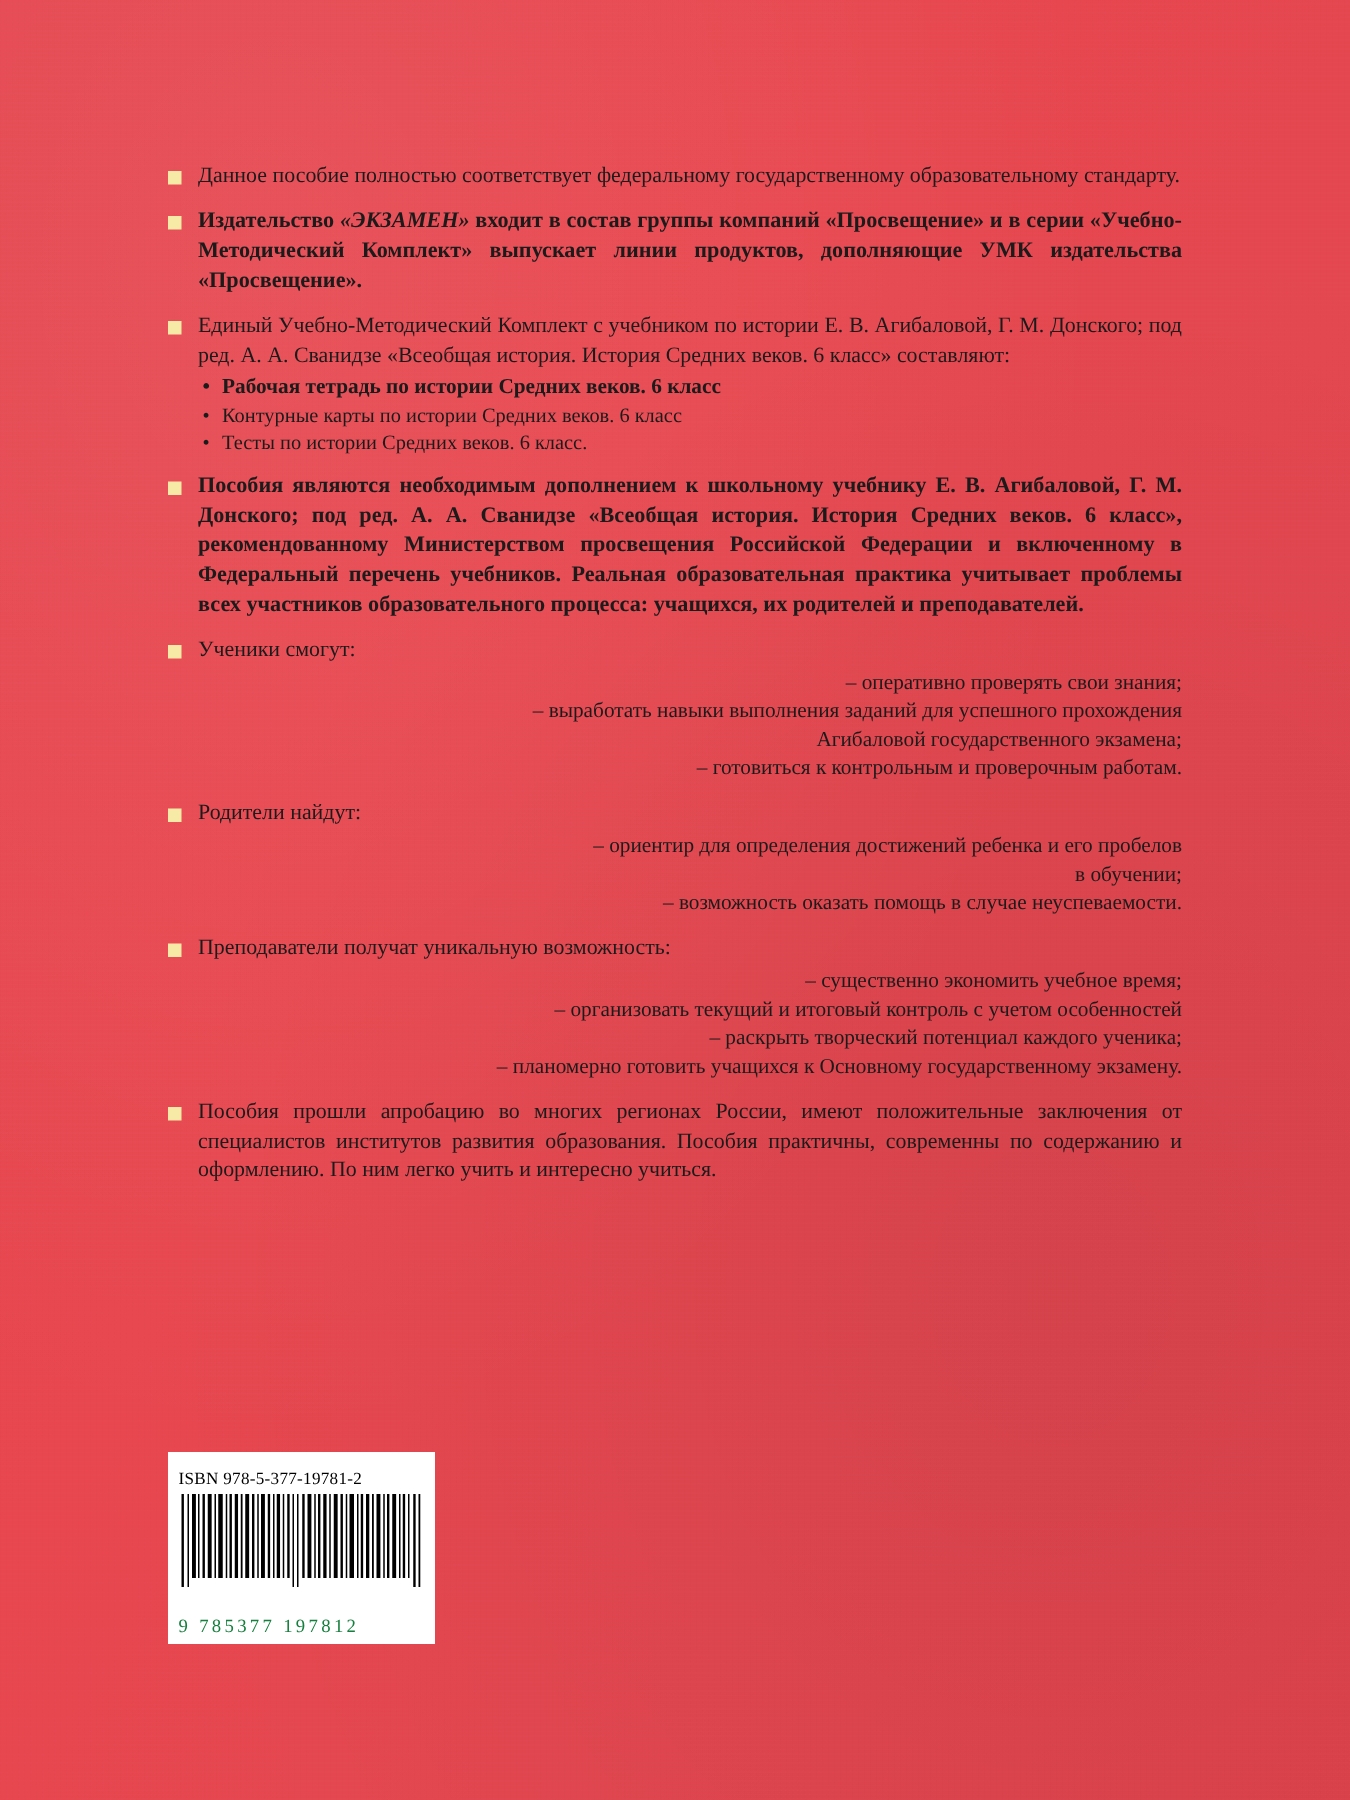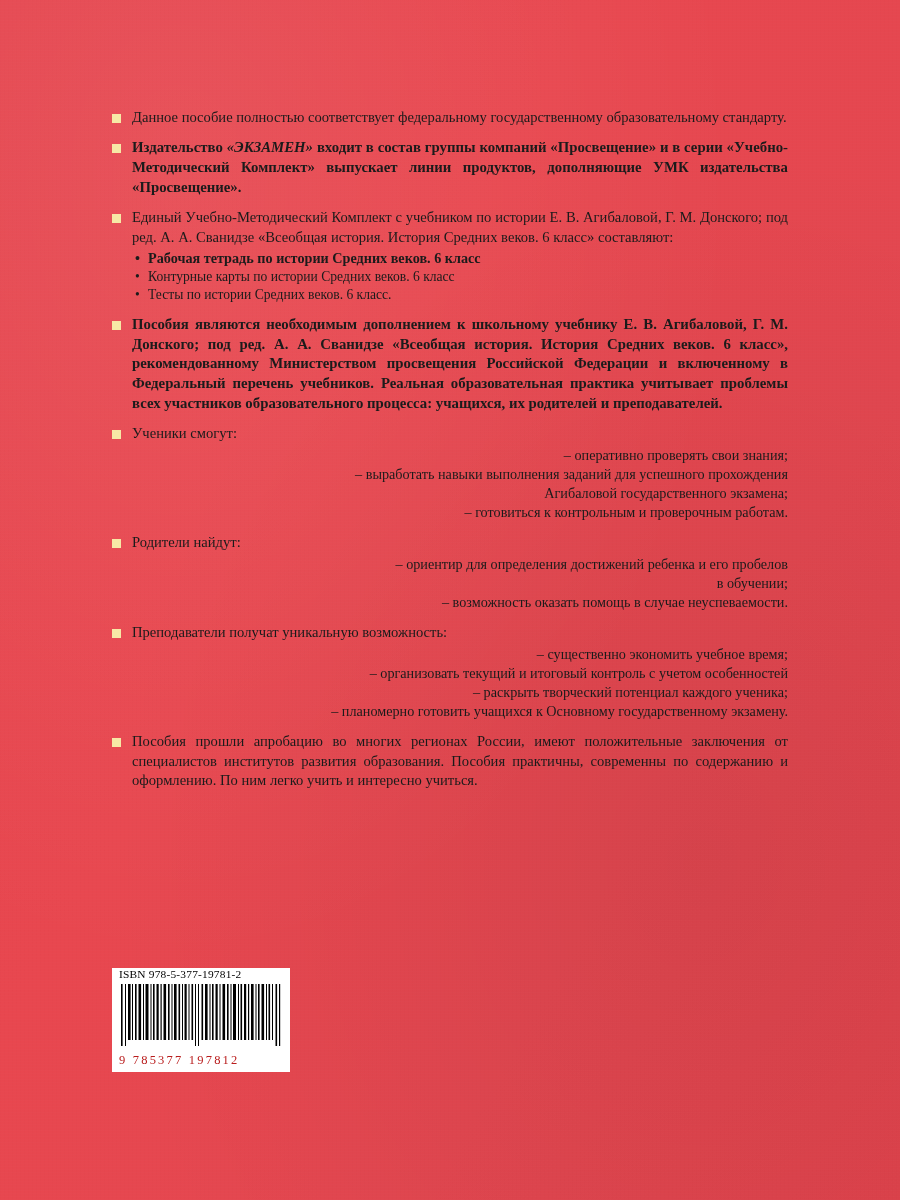--- a/index.html
+++ b/index.html
@@ -107,42 +107,42 @@
   .em-italic {
     font-style: italic;
     font-weight: bold;
   }
   .isbn-box {
     position: absolute;
     left: 112px;
     top: 968px;
     width: 178px;
     background: #ffffff;
-    padding: 0 7px 4px 7px;
+    padding: 12px 7px 4px 7px;
     box-sizing: border-box;
   }
   .isbn-text {
     font-family: "Liberation Serif", serif;
     font-size: 11.4px;
     color: #000;
     letter-spacing: 0.2px;
     margin-bottom: 4px;
     white-space: nowrap;
   }
   .barcode {
     height: 62px;
     width: 164px;
     display: block;
   }
   .barcode-digits {
     font-family: "Liberation Serif", serif;
     font-size: 12.5px;
     letter-spacing: 2.2px;
-    color: #b91c1c;
-    margin-top: 7px;
+    color: #15803d;
+    margin-top: 19px;
     white-space: nowrap;
   }
 </style>
 </head>
 <body>
 
 <div class="page">
   <div class="grain"></div>
 
   <div class="content">

